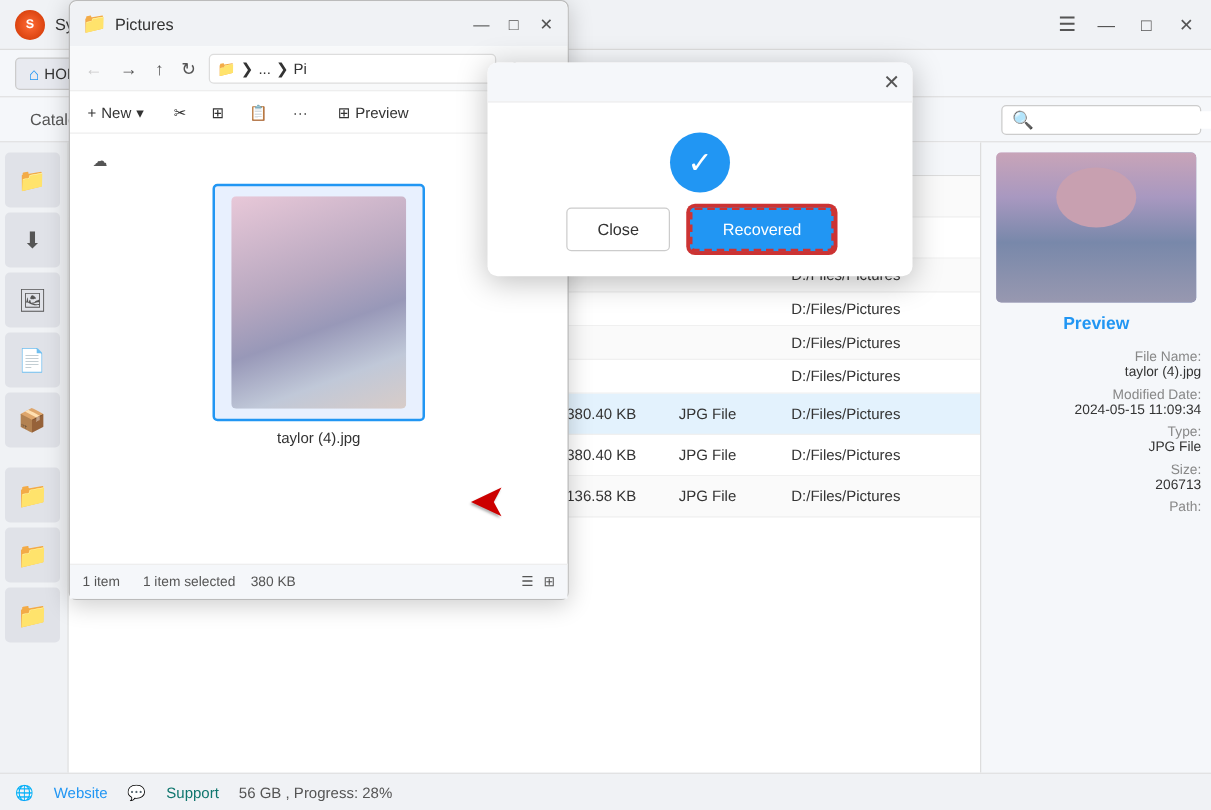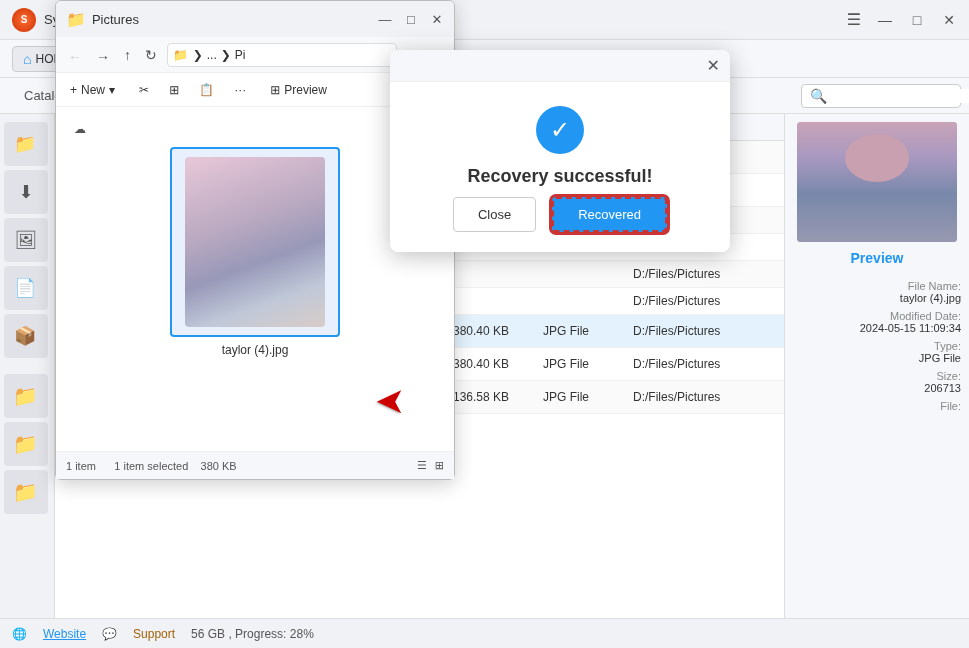--- a/index.html
+++ b/index.html
@@ -732,32 +732,32 @@
     <div class="preview-label">Preview</div>
     <div class="meta-section">
       <div class="meta-label">File Name:</div>
       <div class="meta-value">taylor (4).jpg</div>
       <div class="meta-label">Modified Date:</div>
       <div class="meta-value">2024-05-15 11:09:34</div>
       <div class="meta-label">Type:</div>
       <div class="meta-value">JPG File</div>
       <div class="meta-label">Size:</div>
       <div class="meta-value">206713</div>
-      <div class="meta-label">File:</div>
+      <div class="meta-label">Path:</div>
     </div>
   </div>
 
 </div>
 
 <div class="bottom-bar">
   <div class="bottom-left">
     <span>🌐</span>
-    <span style="cursor:pointer;color:#2196F3;text-decoration:underline;">Website</span>
+    <span style="cursor:pointer;color:#2196F3;">Website</span>
     <span>💬</span>
-    <span style="cursor:pointer;color:#a16207;">Support</span>
+    <span style="cursor:pointer;color:#0f766e;">Support</span>
     <span>56 GB , Progress: 28%</span>
   </div>
 </div>
 
 <div class="file-explorer">
   <div class="fe-titlebar">
     <div class="fe-title">
       <span class="folder-icon-yellow">📁</span>
       <span>Pictures</span>
     </div>
@@ -829,21 +829,20 @@
     </div>
   </div>
 </div>
 
 <div class="recovery-dialog">
   <div class="rd-header">
     <span class="rd-close">✕</span>
   </div>
   <div class="rd-body">
     <div class="rd-success-icon">✓</div>
-    <div class="rd-title">Recovery successful!</div>
     <div class="rd-buttons">
       <button class="rd-close-btn">Close</button>
       <button class="rd-recovered-btn">Recovered</button>
     </div>
   </div>
 </div>
 
 <div class="red-arrow">➤</div>
 
 </body></html>

